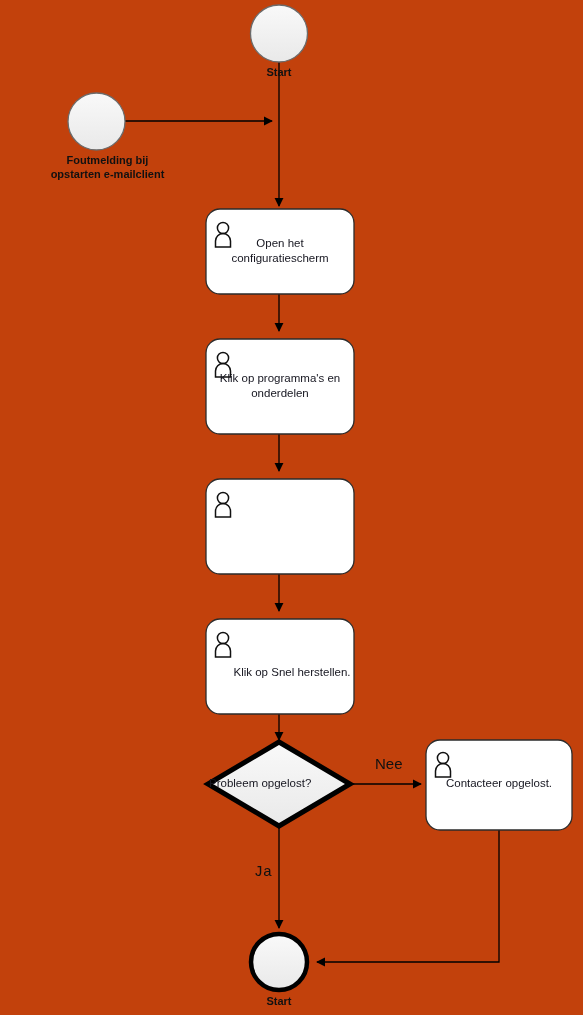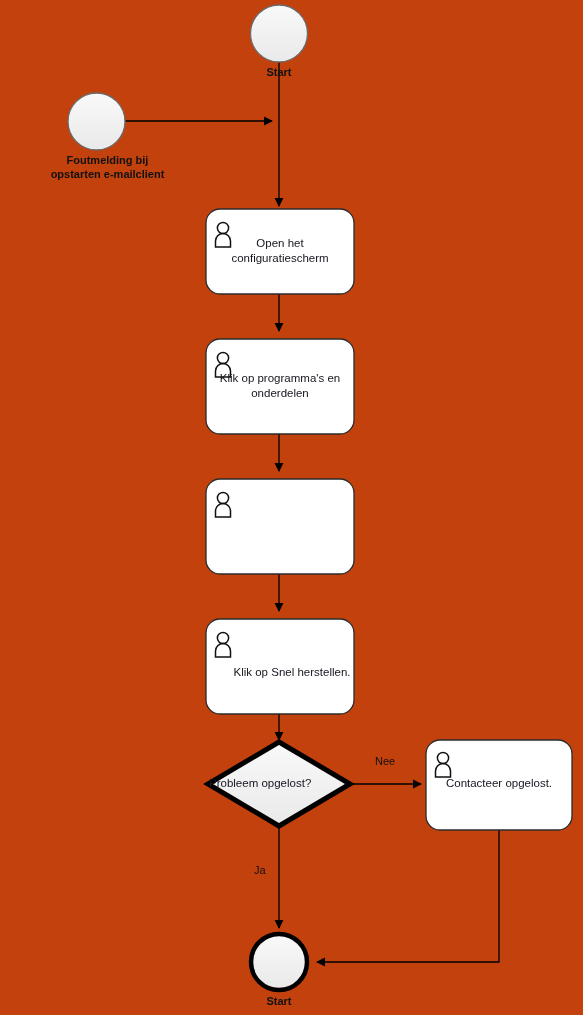--- a/index.html
+++ b/index.html
@@ -30,21 +30,21 @@
     text-align: center;
     font-size: 11px;
     line-height: 14px;
     color: #111111;
     font-weight: bold;
     font-family: "Liberation Sans", sans-serif;
     white-space: pre-line;
   }
   .edge-label {
     position: absolute;
-    font-size: 11px;
+    font-size: 15px;
     color: #111111;
     font-family: "Liberation Sans", sans-serif;
     white-space: nowrap;
   }
   .task-text {
     position: absolute;
     text-align: center;
     font-size: 11.5px;
     line-height: 15px;
     color: #15151f;
@@ -184,15 +184,15 @@
   <div class="task-text" style="left:208px; top:659px; width:168px;margin-top:6px;">Klik op Snel herstellen.</div>
 
   <div class="diamond-text" style="left:209px; top:776px; width:140px;">Probleem opgelost?</div>
 
   <div class="task-text" style="left:429px; top:776px; width:140px;">Contacteer opgelost.</div>
 
   <div class="node-label" style="left:229px; top:994px; width:100px;">Start</div>
 
   <div class="edge-label" style="left:375px; top:755px;">Nee</div>
 
-  <div class="edge-label" style="left:254px; top:864px;">Ja</div>
+  <div class="edge-label" style="left:254px; top:864px;font-family:Liberation Mono, monospace;">Ja</div>
 
 </div>
 
 </body></html>

